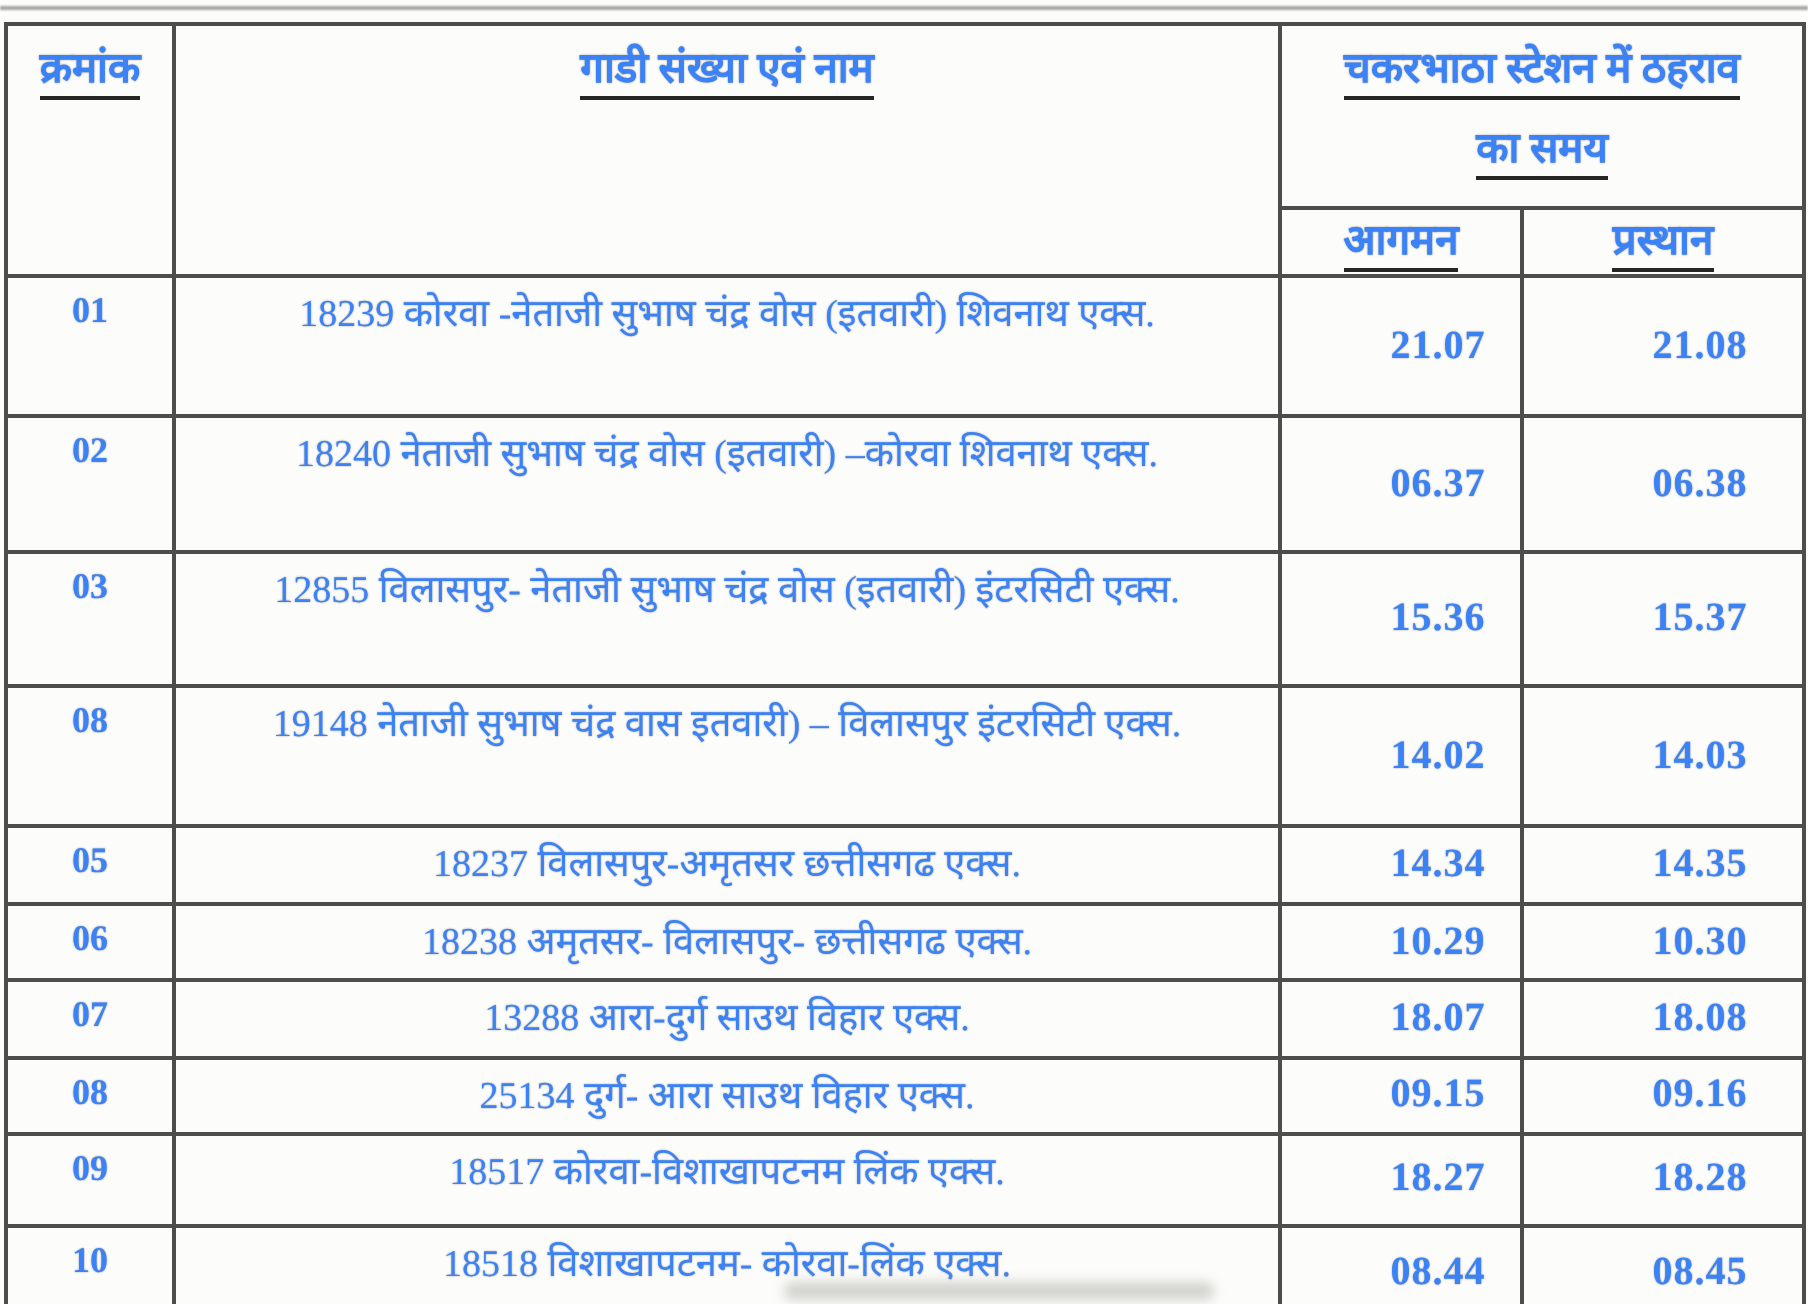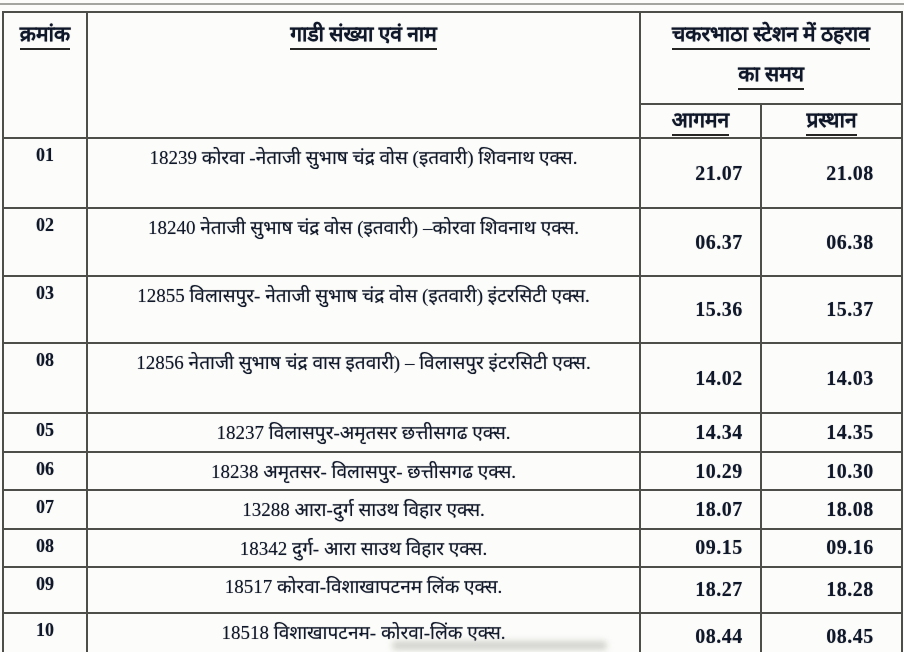--- a/index.html
+++ b/index.html
@@ -1,18 +1,18 @@
 <!DOCTYPE html>
 <html><head>
 <meta charset="utf-8">
 <style>
   html,body{margin:0;padding:0;background:#e9e9e7;}
   .page{
     position:relative;width:904px;height:652px;background:#fcfcfa;
-    font-family:"Liberation Serif","DejaVu Serif",serif;color:#0f172a;
+    font-family:"Liberation Serif","DejaVu Serif",serif;color:#3b82f6;
     overflow:hidden;text-shadow:0 0 1px rgba(35,35,35,.45);
   }
   .topline{position:absolute;left:0;top:3px;width:904px;height:2px;background:#80807b;opacity:.7;filter:blur(.4px);}
   table.tt{position:absolute;left:2px;top:11px;width:899px;border-collapse:collapse;table-layout:fixed;}
   table.tt th, table.tt td{border:2px solid #4d4d49;overflow:hidden;}
   th{font-size:21px;font-weight:700;vertical-align:top;padding-top:9px;}
   .hdr-main{height:70px;}
   .hdr-sub{height:34px;}
   .hdr-sub th{padding-top:3px;}
   .stop-hdr div{margin-bottom:12px;}
@@ -65,21 +65,21 @@
         <td class="tm">06.38</td>
       </tr>
       <tr class="r3">
         <td class="sn">03</td>
         <td class="nm">12855 विलासपुर- नेताजी सुभाष चंद्र वोस (इतवारी) इंटरसिटी एक्स.</td>
         <td class="tm">15.36</td>
         <td class="tm">15.37</td>
       </tr>
       <tr class="r4">
         <td class="sn">08</td>
-        <td class="nm">12856 नेताजी सुभाष चंद्र वास इतवारी) – विलासपुर इंटरसिटी एक्स.</td>
+        <td class="nm">19148 नेताजी सुभाष चंद्र वास इतवारी) – विलासपुर इंटरसिटी एक्स.</td>
         <td class="tm">14.02</td>
         <td class="tm">14.03</td>
       </tr>
       <tr class="r5">
         <td class="sn">05</td>
         <td class="nm">18237 विलासपुर-अमृतसर छत्तीसगढ एक्स.</td>
         <td class="tm">14.34</td>
         <td class="tm">14.35</td>
       </tr>
       <tr class="r6">
@@ -89,21 +89,21 @@
         <td class="tm">10.30</td>
       </tr>
       <tr class="r7">
         <td class="sn">07</td>
         <td class="nm">13288 आरा-दुर्ग साउथ विहार एक्स.</td>
         <td class="tm">18.07</td>
         <td class="tm">18.08</td>
       </tr>
       <tr class="r8">
         <td class="sn">08</td>
-        <td class="nm">18342 दुर्ग- आरा साउथ विहार एक्स.</td>
+        <td class="nm">25134 दुर्ग- आरा साउथ विहार एक्स.</td>
         <td class="tm">09.15</td>
         <td class="tm">09.16</td>
       </tr>
       <tr class="r9">
         <td class="sn">09</td>
         <td class="nm">18517 कोरवा-विशाखापटनम लिंक एक्स.</td>
         <td class="tm">18.27</td>
         <td class="tm">18.28</td>
       </tr>
       <tr class="r10">

